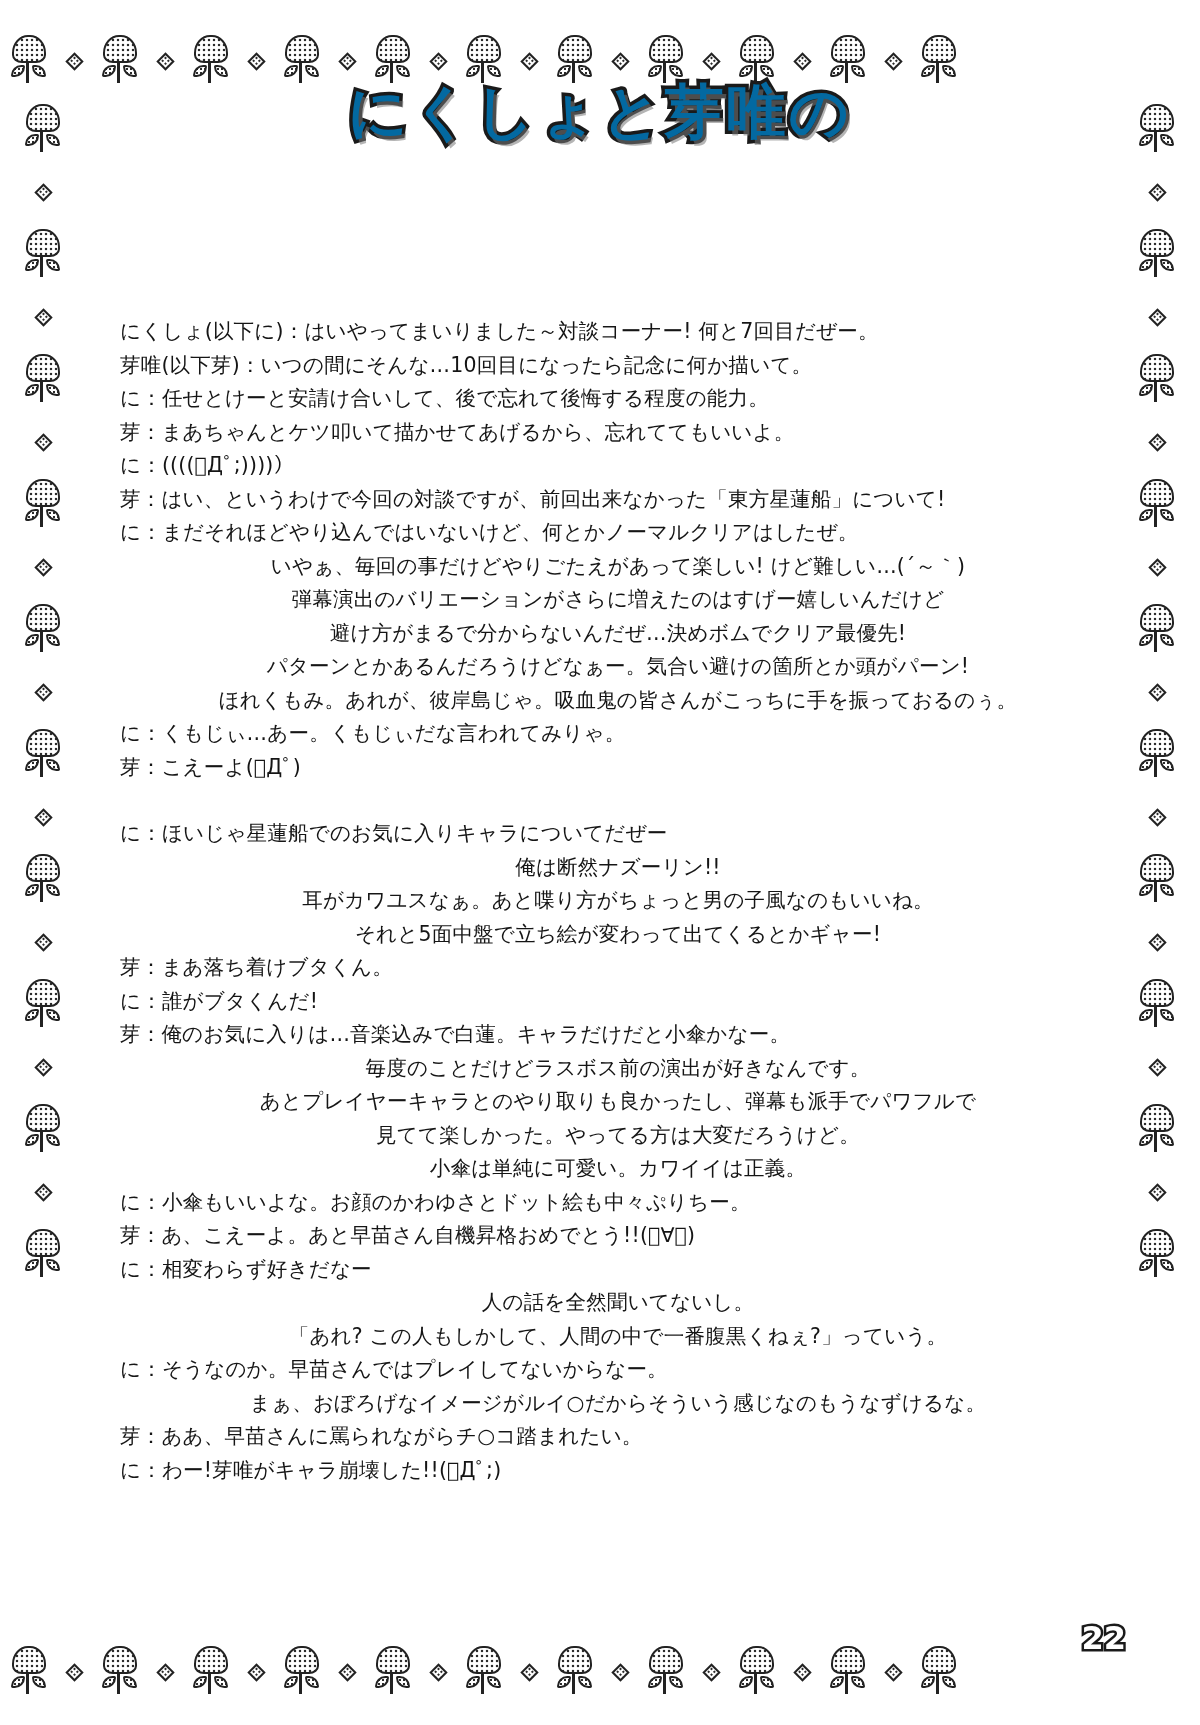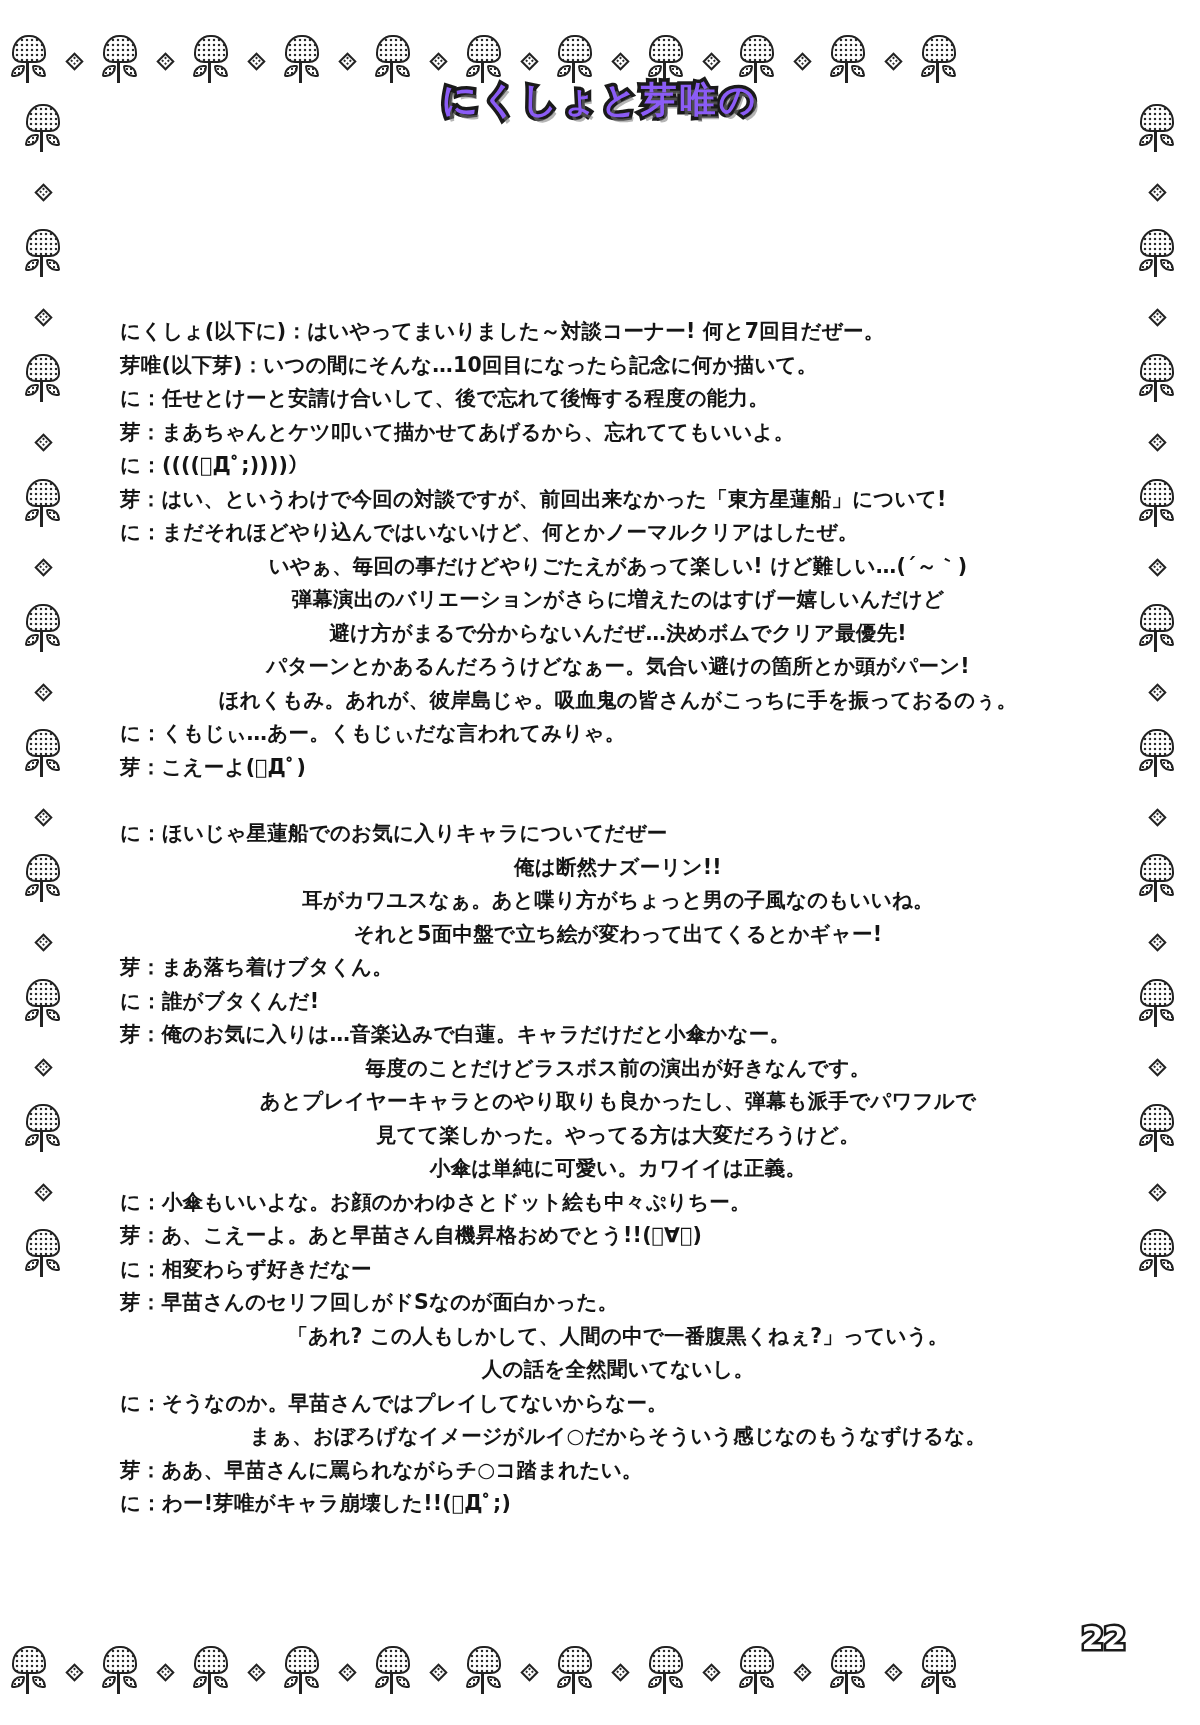--- a/index.html
+++ b/index.html
@@ -86,24 +86,24 @@
   
   .title-block {
     position: absolute;
     top: 80px;
     left: 0;
     width: 1200px;
     text-align: center;
   }
   .title-line1 {
     font-family: "DejaVu Sans", sans-serif;
-    font-size: 36px;
+    font-size: 59px;
     font-weight: bold;
     letter-spacing: 3px;
-    color: #8b5cf6;
+    color: #0369a1;
     -webkit-text-stroke: 7px #1a1a1a;
     paint-order: stroke fill;
     text-shadow: 4px 5px 0 rgba(120,120,120,0.55);
     margin: 0 0 12px 0;
     line-height: 1.1;
   }
   .title-line2 {
     font-family: "DejaVu Sans", sans-serif;
     font-size: 78px;
     font-weight: bold;
@@ -124,21 +124,20 @@
   .body-text {
     position: absolute;
     top: 315px;
     left: 120px;
     width: 960px;
     font-family: "DejaVu Sans", sans-serif;
     font-size: 20.5px;
     line-height: 33.5px;
     color: #151515;
     letter-spacing: 0.2px;
-    font-weight: bold;
   }
   .line { white-space: pre; }
   .indent { padding-left: 36px; text-align: center; }
   .gap { height: 33px; }
 
   
   .page-number {
     position: absolute;
     right: 74px;
     bottom: 68px;
@@ -397,23 +396,22 @@
       <div class="line">芽：まあ落ち着けブタくん。</div>
       <div class="line">に：誰がブタくんだ!</div>
       <div class="line">芽：俺のお気に入りは…音楽込みで白蓮。キャラだけだと小傘かなー。</div>
       <div class="line indent">毎度のことだけどラスボス前の演出が好きなんです。</div>
       <div class="line indent">あとプレイヤーキャラとのやり取りも良かったし、弾幕も派手でパワフルで</div>
       <div class="line indent">見てて楽しかった。やってる方は大変だろうけど。</div>
       <div class="line indent">小傘は単純に可愛い。カワイイは正義。</div>
       <div class="line">に：小傘もいいよな。お顔のかわゆさとドット絵も中々ぷりちー。</div>
       <div class="line">芽：あ、こえーよ。あと早苗さん自機昇格おめでとう!!(ﾟ∀ﾟ)</div>
       <div class="line">に：相変わらず好きだなー</div>
-      <div class="line">芽：早苗さんのセリフ回しがドSなのが面白かった。</div>
+      <div class="line indent">人の話を全然聞いてないし。</div>
       <div class="line indent">「あれ? この人もしかして、人間の中で一番腹黒くねぇ?」っていう。</div>
-      <div class="line indent">人の話を全然聞いてないし。</div>
       <div class="line">に：そうなのか。早苗さんではプレイしてないからなー。</div>
       <div class="line indent">まぁ、おぼろげなイメージがルイ○だからそういう感じなのもうなずけるな。</div>
       <div class="line">芽：ああ、早苗さんに罵られながらチ○コ踏まれたい。</div>
       <div class="line">に：わー!芽唯がキャラ崩壊した!!(ﾟДﾟ;)</div>
     </div>
 
   <div class="page-number">22</div>
 </div>
 
 </body></html>

